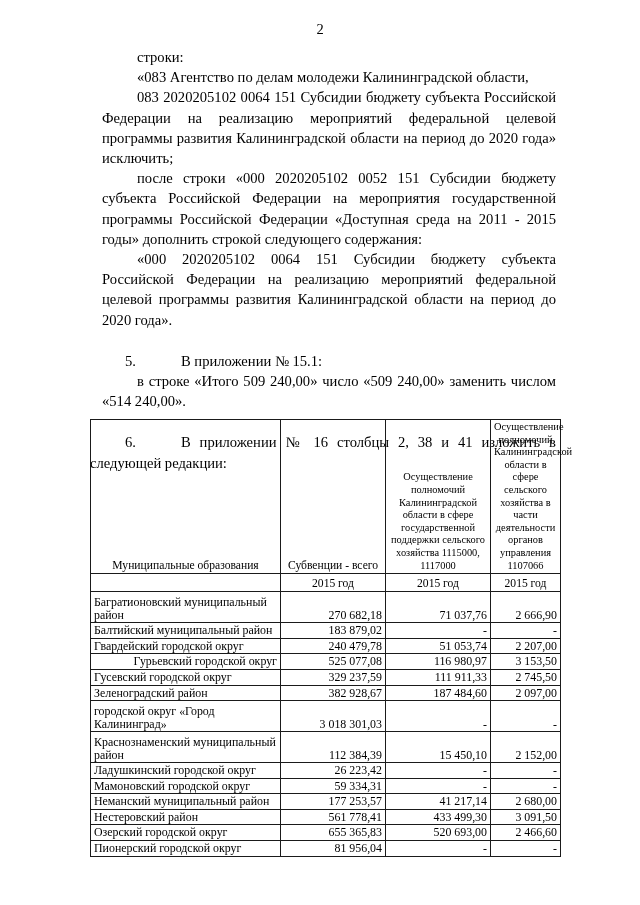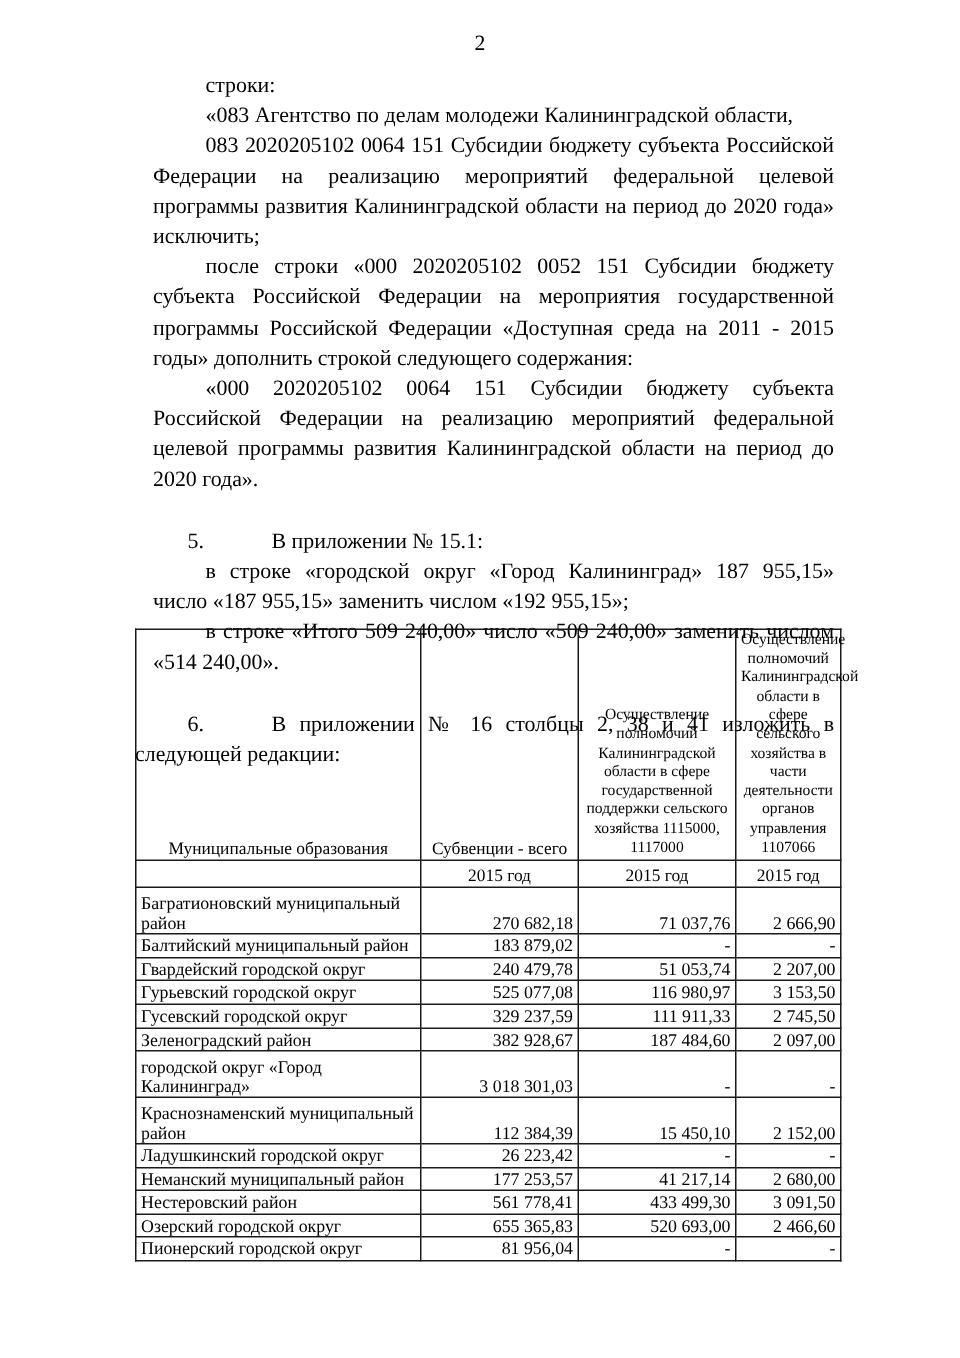--- a/index.html
+++ b/index.html
@@ -140,21 +140,20 @@
 
     <p class="para indent">строки:</p>
     <p class="para indent">«083 Агентство по делам молодежи Калининградской области,</p>
     <p class="para indent">083 2020205102 0064 151 Субсидии бюджету субъекта Российской Федерации на реализацию мероприятий федеральной целевой программы развития Калининградской области на период до 2020 года» исключить;</p>
     <p class="para indent">после строки «000 2020205102 0052 151 Субсидии бюджету субъекта Российской Федерации на мероприятия государственной программы Российской Федерации «Доступная среда на 2011 - 2015 годы» дополнить строкой следующего содержания:</p>
     <p class="para indent">«000 2020205102 0064 151 Субсидии бюджету субъекта Российской Федерации на реализацию мероприятий федеральной целевой программы развития Калининградской области на период до 2020 года».</p>
 
     <div class="gap-md"></div>
 
     <p class="para num"><span>5.</span><span class="numsp"></span><span>В приложении № 15.1:</span></p>
-    <p class="para indent">в строке «городской округ «Город Калининград» 187 955,15» число «187 955,15» заменить числом «192 955,15»;</p>
     <p class="para indent">в строке «Итого 509 240,00» число «509 240,00» заменить числом «514 240,00».</p>
 
     <div class="gap-md"></div>
 
     <p class="para num"><span>6.</span><span class="numsp"></span><span>В приложении № 16 столбцы 2, 38 и 41 изложить в следующей редакции:</span></p>
 
   </div>
 
   <div class="tbl-wrap">
     <table class="t">
@@ -191,21 +190,21 @@
             <td class="dash">-</td>
             <td class="dash">-</td>
           </tr>
           <tr class="row1">
             <td class="name" style="white-space: nowrap;">Гвардейский городской округ</td>
             <td class="num">240 479,78</td>
             <td class="num">51 053,74</td>
             <td class="num">2 207,00</td>
           </tr>
           <tr class="row1">
-            <td class="name" style="white-space: nowrap;">Гурьевский городской округ</td>
+            <td class="name" style="white-space: nowrap; text-align: right;">Гурьевский городской округ</td>
             <td class="num">525 077,08</td>
             <td class="num">116 980,97</td>
             <td class="num">3 153,50</td>
           </tr>
           <tr class="row1">
             <td class="name" style="white-space: nowrap;">Гусевский городской округ</td>
             <td class="num">329 237,59</td>
             <td class="num">111 911,33</td>
             <td class="num">2 745,50</td>
           </tr>
@@ -227,20 +226,26 @@
             <td class="num">15 450,10</td>
             <td class="num">2 152,00</td>
           </tr>
           <tr class="row1">
             <td class="name" style="white-space: nowrap;">Ладушкинский городской округ</td>
             <td class="num">26 223,42</td>
             <td class="dash">-</td>
             <td class="dash">-</td>
           </tr>
           <tr class="row1">
+            <td class="name" style="white-space: nowrap;">Мамоновский городской округ</td>
+            <td class="num">59 334,31</td>
+            <td class="dash">-</td>
+            <td class="dash">-</td>
+          </tr>
+          <tr class="row1">
             <td class="name" style="white-space: nowrap;">Неманский  муниципальный район</td>
             <td class="num">177 253,57</td>
             <td class="num">41 217,14</td>
             <td class="num">2 680,00</td>
           </tr>
           <tr class="row1">
             <td class="name" style="white-space: nowrap;">Нестеровский  район</td>
             <td class="num">561 778,41</td>
             <td class="num">433 499,30</td>
             <td class="num">3 091,50</td>

